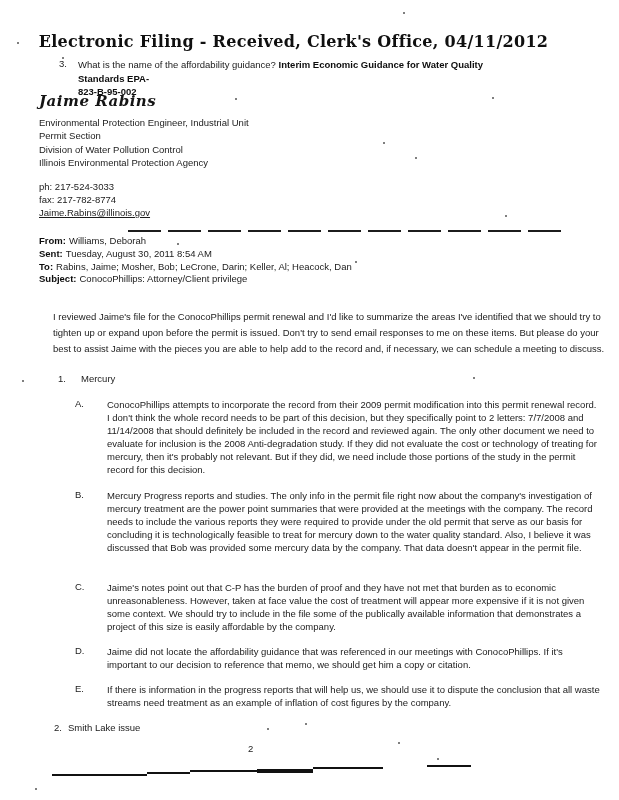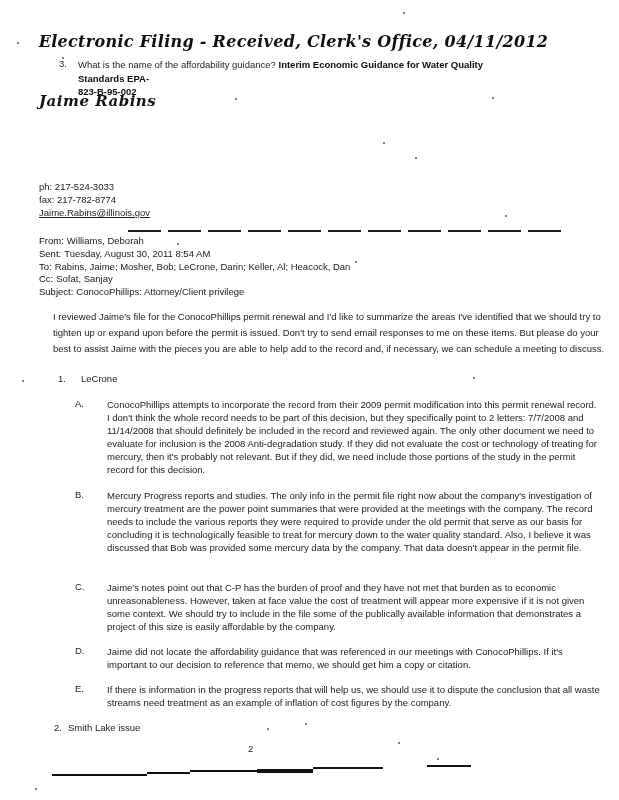--- a/index.html
+++ b/index.html
@@ -1,34 +1,34 @@
 <!DOCTYPE html>
 <html><head>
 <meta charset="utf-8">
 <style>
   html,body{margin:0;padding:0;background:#e8e8e8;}
   .page{position:relative;width:619px;height:800px;background:#ffffff;overflow:hidden;
         font-family:"Liberation Sans",sans-serif;color:#1b1b1b;margin:0 auto;}
   .abs{position:absolute;}
   .title{top:32px;left:0;width:587px;text-align:center;
-         font-family:"DejaVu Serif",serif;font-style:italic;font-weight:bold;
+         font-family:"DejaVu Serif",serif;font-weight:bold;
          font-size:16px;letter-spacing:0.3px;color:#101010;}
   .small{font-size:9.5px;}
   .qa-num{top:58px;left:59px;}
   .qa-body{top:58px;left:78px;width:452px;line-height:13.5px;}
   .qa-body b{color:#0d0d0d;}
   .sig-name{top:92px;left:39px;font-family:"DejaVu Serif",serif;font-style:italic;
             font-weight:600;font-size:15px;letter-spacing:0.5px;color:#141414;}
   .sig-block{top:116px;left:39px;line-height:13.4px;}
   .contact-block{top:180px;left:39px;line-height:13px;}
   .email-link{text-decoration:underline;color:#1b1b1b;text-align:right;}
   .sep-dashed{top:230px;left:128px;width:434px;height:2px;
               background:repeating-linear-gradient(90deg,#1c1c1c 0 33px,transparent 33px 40px);}
   .mailhdr{top:235px;left:39px;line-height:12.8px;}
-  .lbl{font-weight:normal;color:#0d0d0d;margin-right:3px;}
+  .lbl{font-weight:bold;color:#0d0d0d;margin-right:3px;}
   .intro{top:309px;left:53px;width:560px;line-height:16px;}
   .li{width:514px;}
   .li .letter{position:absolute;left:0;top:0;}
   .li .itext{margin-left:32px;width:494px;line-height:13.1px;}
   .pageno{top:743px;left:248px;}
   .seg{background:#111;}
   .speck{position:absolute;background:#555;width:2px;height:2px;border-radius:1px;}
 </style>
 </head>
 <body>
@@ -41,41 +41,46 @@
   <div class="abs small qa-body">
     <span>What is the name of the affordability guidance?</span>
     <b>
       <span>Interim Economic Guidance for Water Quality Standards EPA-</span><br>
       <span>823-B-95-002</span>
     </b>
   </div>
 
   <div class="abs sig-name">Jaime Rabins</div>
 
+  <div class="abs small sig-block">
+    <div>Environmental Protection Engineer, Industrial Unit</div>
+    <div>Permit Section</div>
+    <div>Division of Water Pollution Control</div>
+    <div>Illinois Environmental Protection Agency</div>
+  </div>
 
   <div class="abs small contact-block">
     <div>ph: 217-524-3033</div>
     <div>fax: 217-782-8774</div>
     <div><span class="email-link">Jaime.Rabins@illinois.gov</span></div>
   </div>
 
   <div class="abs sep-dashed"></div>
 
   <div class="abs small mailhdr">
     <div><span class="lbl">From:</span><span>Williams, Deborah</span></div>
     <div><span class="lbl">Sent:</span><span>Tuesday, August 30, 2011 8:54 AM</span></div>
     <div><span class="lbl">To:</span><span>Rabins, Jaime; Mosher, Bob; LeCrone, Darin; Keller, Al; Heacock, Dan</span></div>
-    <div><span class="lbl">Cc:</span><span>Sofat, Sanjay</span></div>
     <div><span class="lbl">Subject:</span><span>ConocoPhillips: Attorney/Client privilege</span></div>
   </div>
 
   <div class="abs small intro">I reviewed Jaime's file for the ConocoPhillips permit renewal and I'd like to summarize the areas I've identified that we should try to tighten up or expand upon before the permit is issued. Don't try to send email responses to me on these items. But please do your best to assist Jaime with the pieces you are able to help add to the record and, if necessary, we can schedule a meeting to discuss.</div>
 
   <span class="abs small" style="top:373px;left:58px;">1.</span>
-  <span class="abs small" style="top:373px;left:81px;">LeCrone</span>
+  <span class="abs small" style="top:373px;left:81px;">Mercury</span>
 
   <div class="abs li" style="top:398px;left:75px;">
     <span class="abs small letter">A.</span>
     <div class="small itext">ConocoPhillips attempts to incorporate the record from their 2009 permit modification into this permit renewal record. I don't think the whole record needs to be part of this decision, but they specifically point to 2 letters: 7/7/2008 and 11/14/2008 that should definitely be included in the record and reviewed again. The only other document we need to evaluate for inclusion is the 2008 Anti-degradation study. If they did not evaluate the cost or technology of treating for mercury, then it's probably not relevant. But if they did, we need include those portions of the study in the permit record for this decision.</div>
   </div>
 
   <div class="abs li" style="top:489px;left:75px;">
     <span class="abs small letter">B.</span>
     <div class="small itext">Mercury Progress reports and studies. The only info in the permit file right now about the company's investigation of mercury treatment are the power point summaries that were provided at the meetings with the company. The record needs to include the various reports they were required to provide under the old permit that serve as our basis for concluding it is technologically feasible to treat for mercury down to the water quality standard. Also, I believe it was discussed that Bob was provided some mercury data by the company. That data doesn't appear in the permit file.</div>
   </div>

